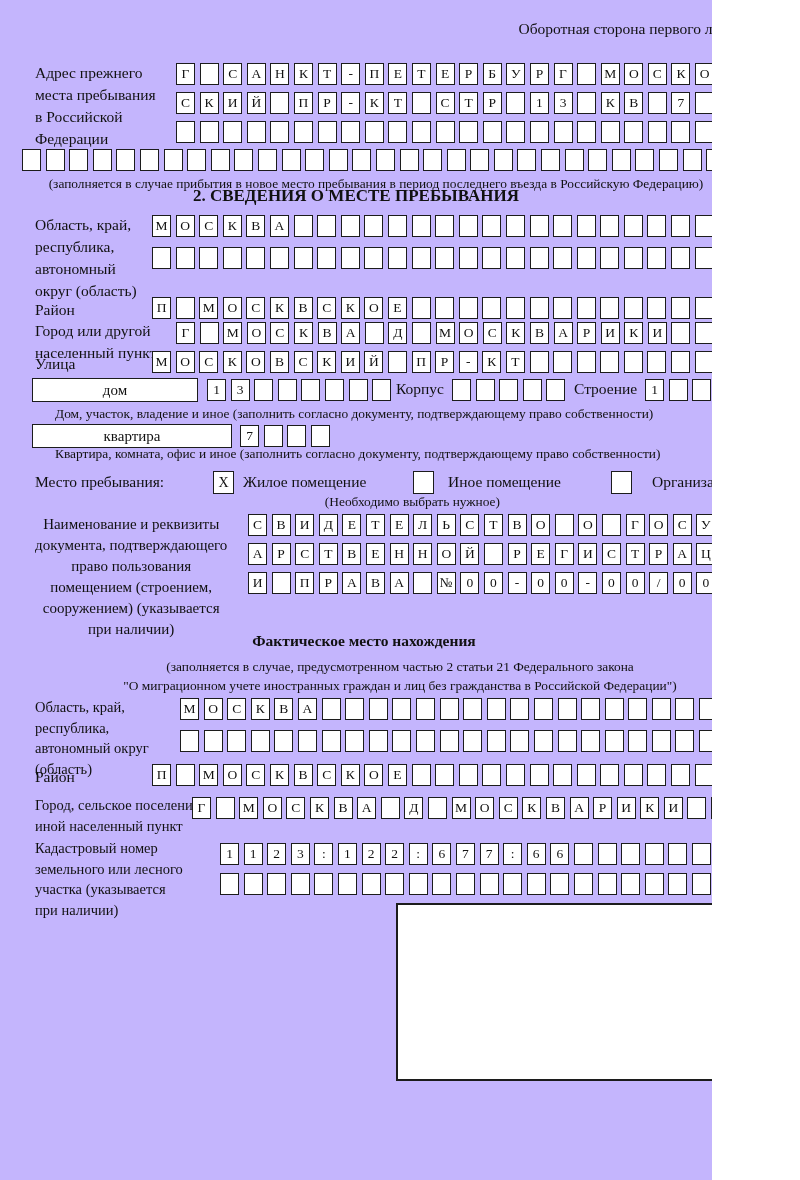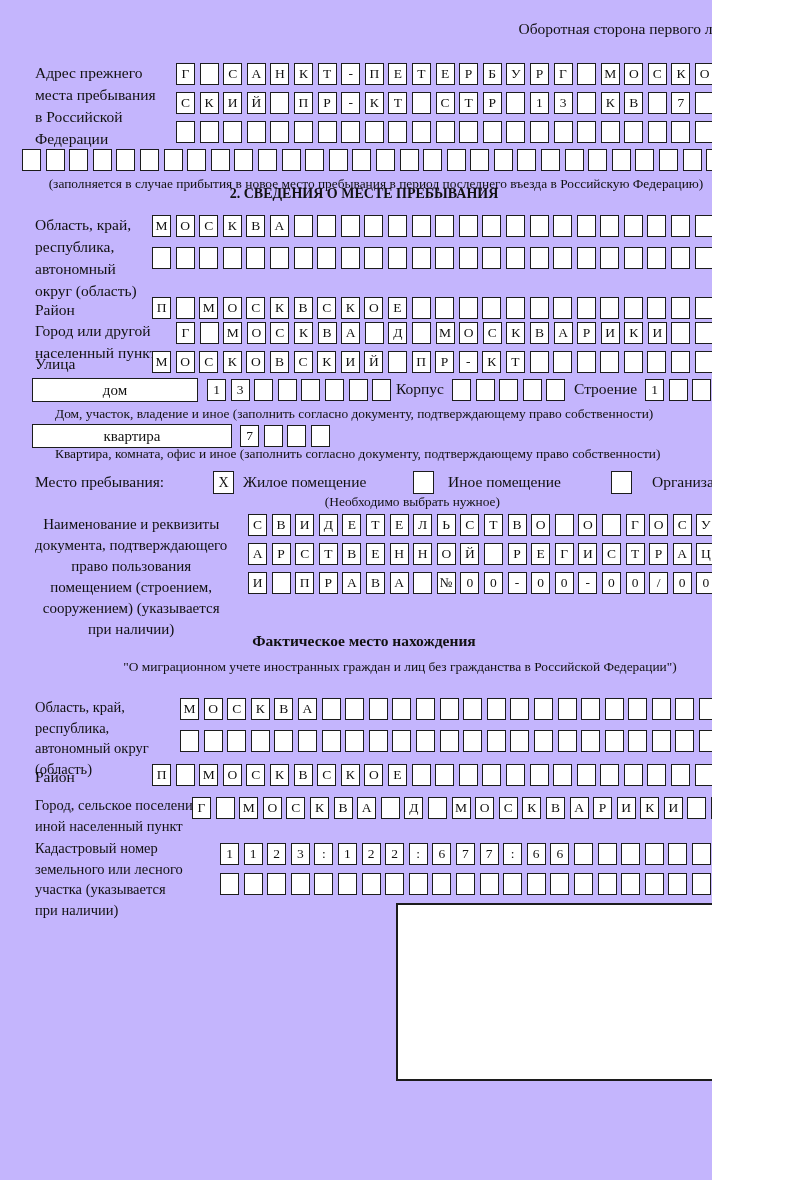--- a/index.html
+++ b/index.html
@@ -144,21 +144,21 @@
       <span class="cell"></span>
       <span class="cell"></span>
       <span class="cell"></span>
       <span class="cell"></span>
       <span class="cell"></span>
       <span class="cell"></span>
       <span class="cell"></span>
     </div>
   <div class="abs note center" style="top:176px;">(заполняется в случае прибытия в новое место пребывания в период последнего въезда в Российскую Федерацию)</div>
 
-  <div class="abs bold center" style="top:186px;font-size:14px;padding-left:8px;">2. СВЕДЕНИЯ О МЕСТЕ ПРЕБЫВАНИЯ</div>
+  <div class="abs bold center" style="top:186px;font-size:17px;">2. СВЕДЕНИЯ О МЕСТЕ ПРЕБЫВАНИЯ</div>
 
   <div class="abs lbl-lines" style="top:214px;left:35px;">
       <div>Область, край,</div>
       <div>республика,</div>
       <div>автономный</div>
       <div>округ (область)</div>
     </div>
   <div class="abs cellrow" style="top:215px;left:152px;">
       <span class="cell">М</span>
       <span class="cell">О</span>
@@ -428,20 +428,21 @@
       <span class="cell">0</span>
       <span class="cell">0</span>
       <span class="cell">/</span>
       <span class="cell">0</span>
       <span class="cell">0</span>
       <span class="cell">0</span>
     </div>
 
   <div class="abs bold center" style="top:632px;font-size:15.5px;padding-left:8px;">Фактическое место нахождения</div>
   <div class="abs note-lines" style="top:657px;left:0;width:800px;">
+      <div>(заполняется в случае, предусмотренном частью 2 статьи 21 Федерального закона</div>
       <div>"О миграционном учете иностранных граждан и лиц без гражданства в Российской Федерации")</div>
     </div>
 
   <div class="abs small-lines" style="top:697px;left:35px;">
       <div>Область, край,</div>
       <div>республика,</div>
       <div>автономный округ</div>
       <div>(область)</div>
     </div>
   <div class="abs cellrow" style="top:698px;left:180px;">

